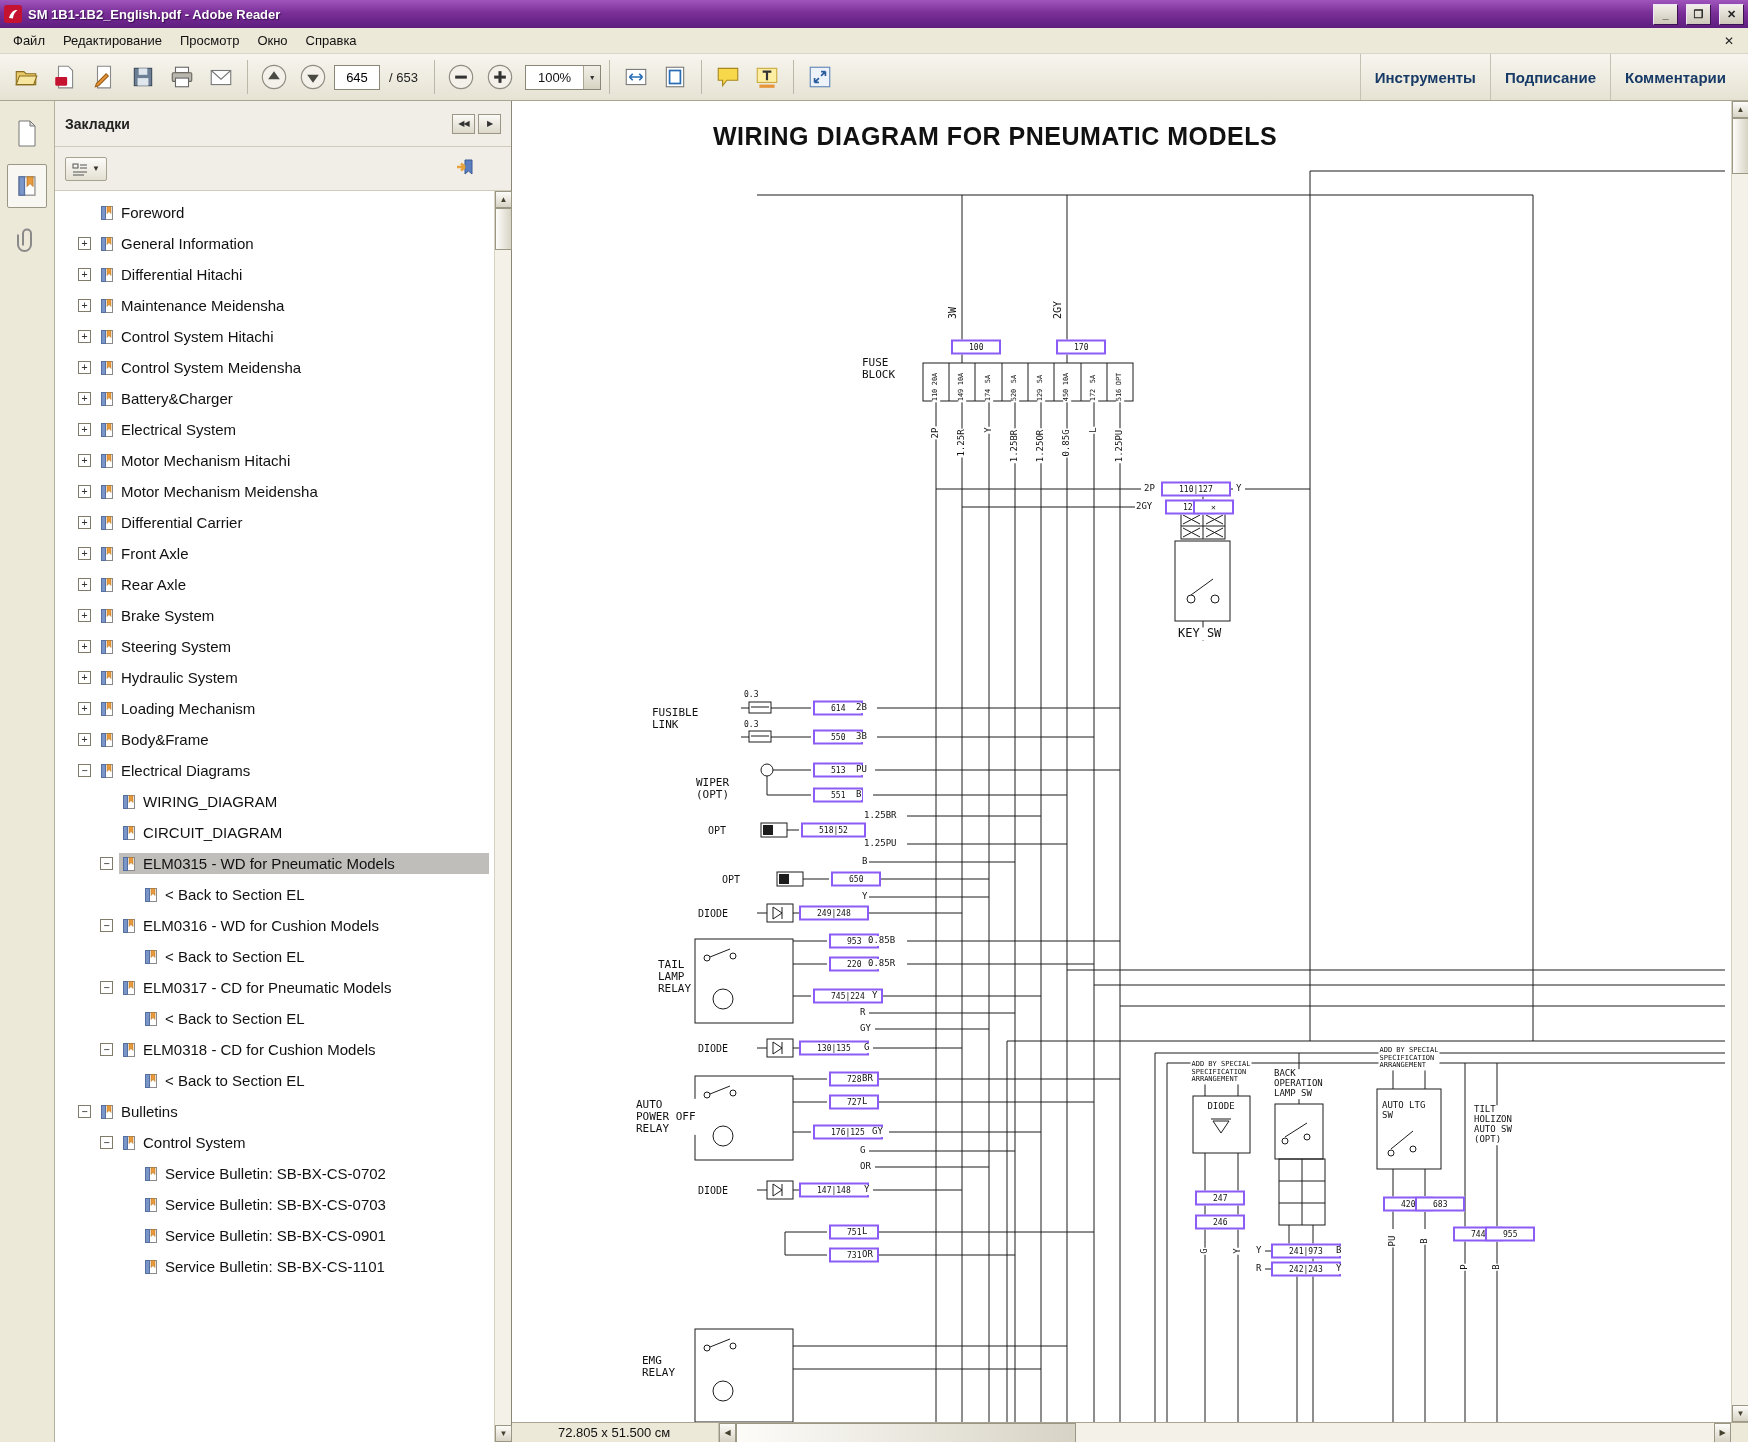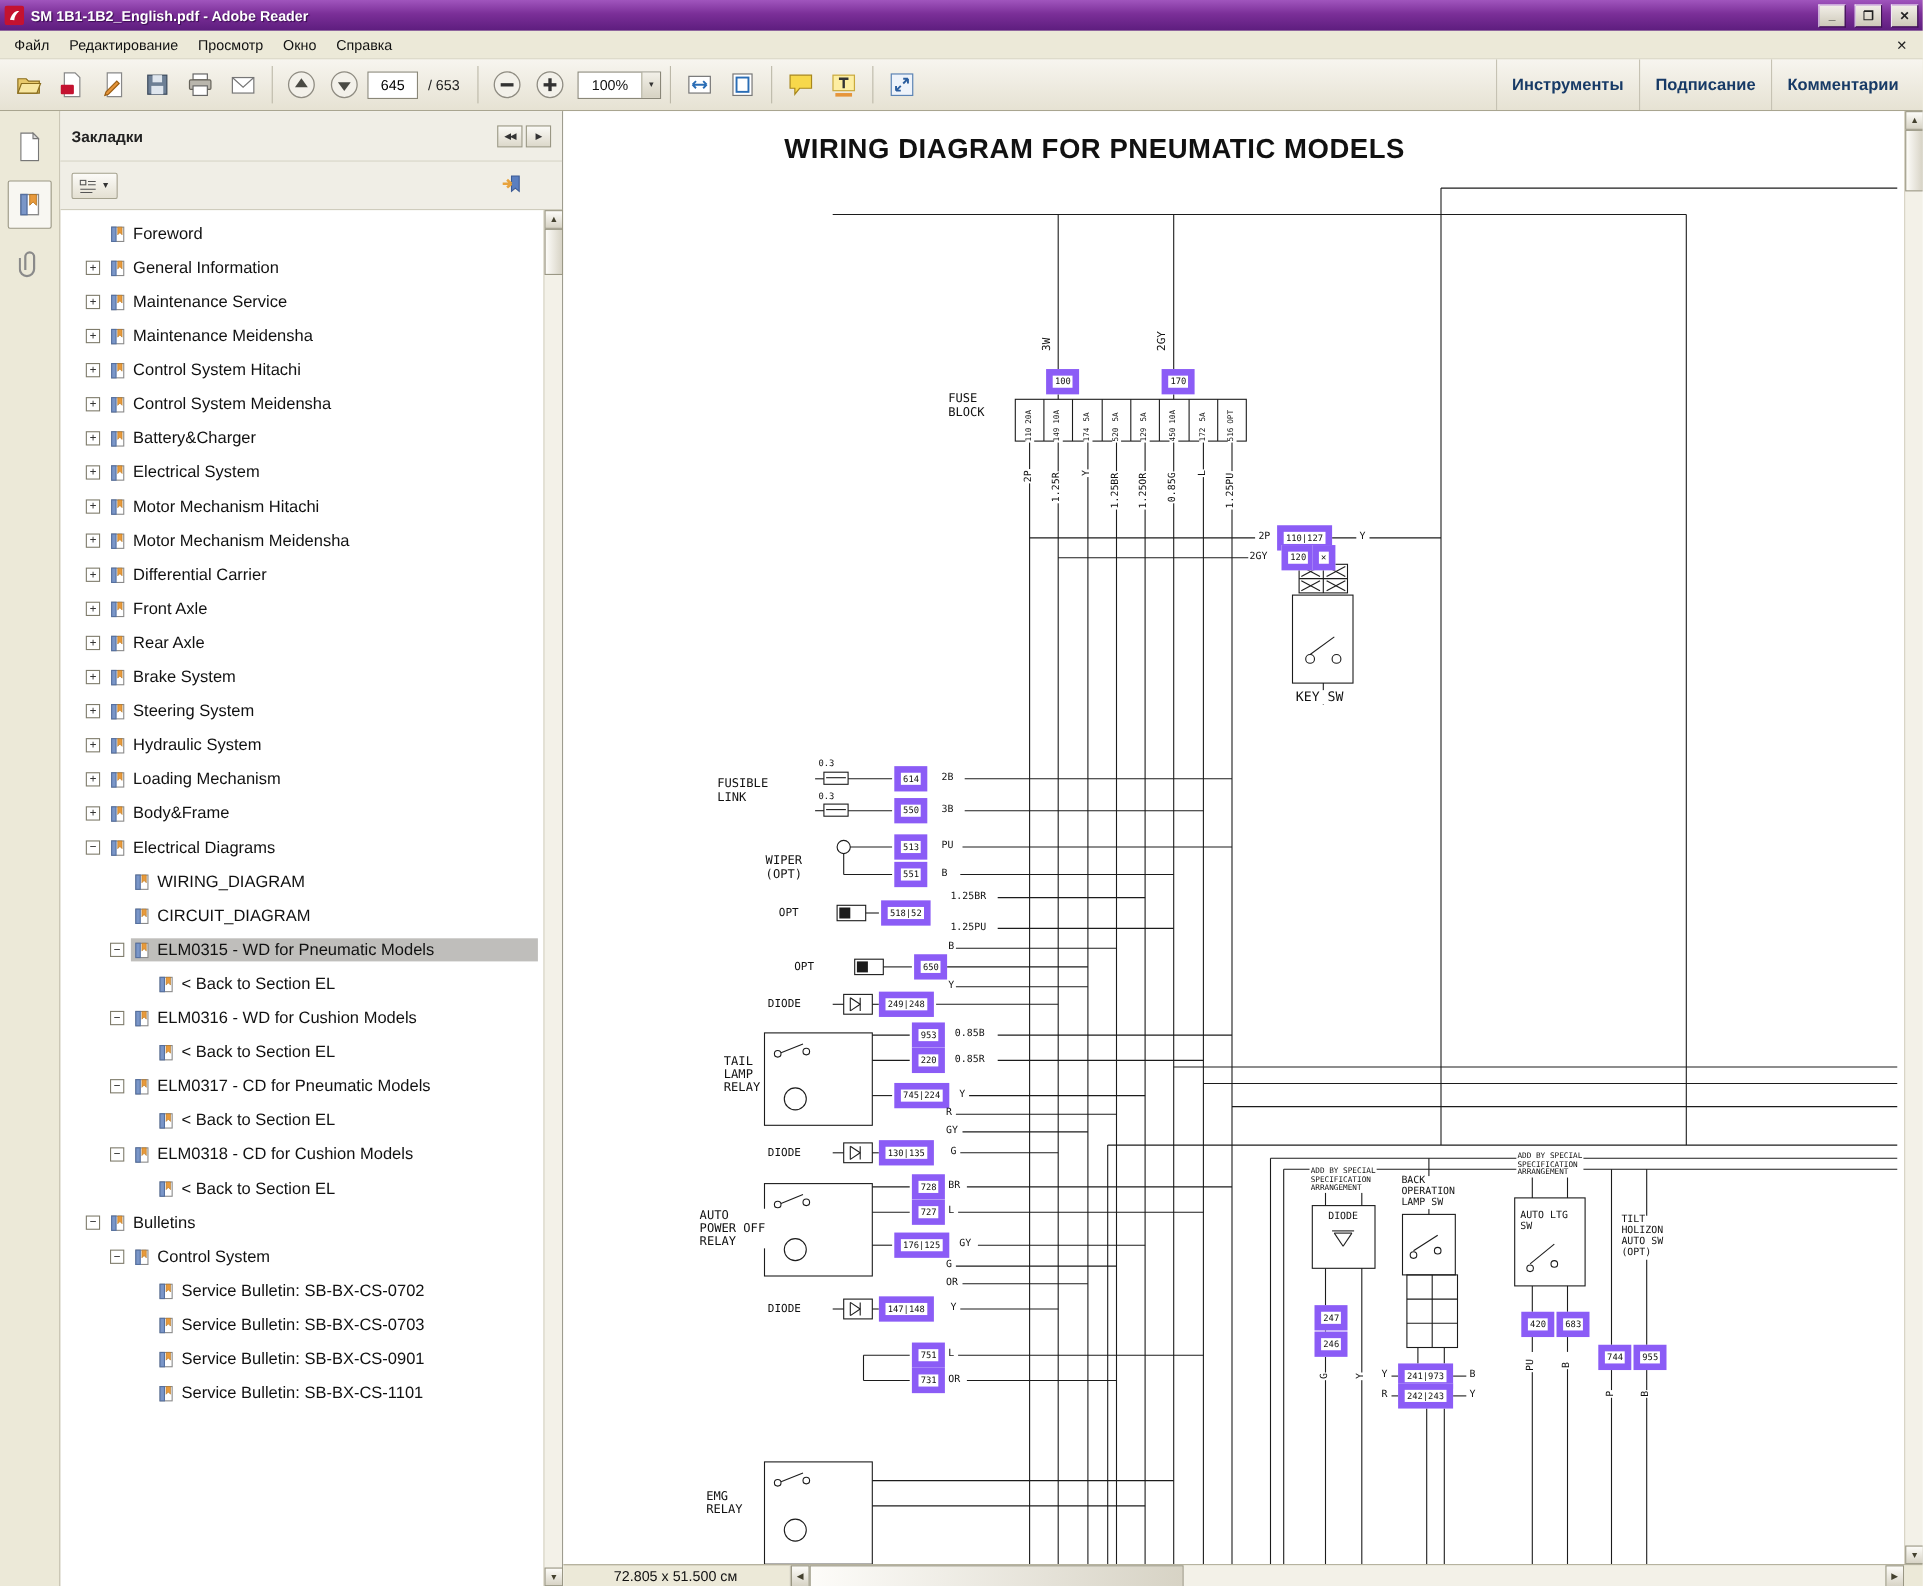--- a/index.html
+++ b/index.html
@@ -56,21 +56,21 @@
 .panel-sb .sthumb{position:absolute;top:17px;left:0;width:17px;height:42px}
 
 
 .doc{flex:1;position:relative;background:#fff;overflow:hidden}
 .page-inner{position:absolute;left:33px;top:0;width:1180px;height:1321px;font-family:"DejaVu Sans Mono",monospace}
 #diagram-svg{position:absolute;left:0;top:0}
 #diagram-svg line,#diagram-svg rect,#diagram-svg circle{stroke:#1c1c1c;fill:none;stroke-width:1}
 #diagram-svg .fill{fill:#1c1c1c;stroke:none}
 .diagram-title{position:absolute;left:168px;top:21px;font-size:25px;font-weight:bold;font-family:"Liberation Sans",sans-serif;letter-spacing:0.5px;white-space:nowrap}
 .dlbl{position:absolute;font-size:10px;color:#111;background:#fff;white-space:pre-line;line-height:1.1;padding:0 1px}
-.dbox{border:6px solid #8b5cf6;padding:0 2px;font-size:8px;line-height:11px;white-space:nowrap}
+.dbox{border:2px solid #8b5cf6;padding:0 16px;font-size:8px;line-height:11px;white-space:nowrap}
 .doc-sb{position:absolute;right:0;top:0;bottom:20px;width:17px;background:#f3f1e8;border-left:1px solid #d6d2c2}
 .doc-sb .sthumb{position:absolute;top:17px;left:0;width:17px;height:56px}
 .doc-sb .sb-bottom{position:absolute;bottom:0;left:0}
 .doc-bottom{position:absolute;left:0;right:0;bottom:0;height:20px;background:#ece9d8;border-top:1px solid #a9a590;display:flex;align-items:center}
 .status-text{width:206px;padding-left:46px;font-size:13px;color:#111;white-space:nowrap}
 .hscroll{flex:1;height:20px;display:flex;align-items:stretch;background:#f3f1e8;border-left:1px solid #c6c2b3}
 .hscroll .sbtn{height:20px}
 .hscroll .sthumb{width:340px;height:20px}
 .hscroll .htrack{flex:1}
 .corner{width:17px;height:20px;background:#ece9d8}
@@ -286,21 +286,21 @@
         <div class="bm-row" style="padding-left: 23px;">
           <span class="bm-exp box">+</span>
           <span class="bm-inner">
             <span class="bm-ic">
               <svg width="16" height="16" viewBox="0 0 16 16">
                 <rect x="2.5" y="1.5" width="11" height="13" fill="#fff" stroke="#8a8a8a"></rect>
                 <rect x="2.5" y="1.5" width="4" height="13" fill="#7a96c8" stroke="#5570a0"></rect>
                 <path d="M8 1.5 h4 v7 l-2 -2 -2 2 z" fill="#e89a3c" stroke="#b06f1a" stroke-width="0.5"></path>
               </svg>
             </span>
-            <span>Maintenance Service</span>
+            <span>Differential Hitachi</span>
           </span>
         </div>
         <div class="bm-row" style="padding-left: 23px;">
           <span class="bm-exp box">+</span>
           <span class="bm-inner">
             <span class="bm-ic">
               <svg width="16" height="16" viewBox="0 0 16 16">
                 <rect x="2.5" y="1.5" width="11" height="13" fill="#fff" stroke="#8a8a8a"></rect>
                 <rect x="2.5" y="1.5" width="4" height="13" fill="#7a96c8" stroke="#5570a0"></rect>
                 <path d="M8 1.5 h4 v7 l-2 -2 -2 2 z" fill="#e89a3c" stroke="#b06f1a" stroke-width="0.5"></path>

